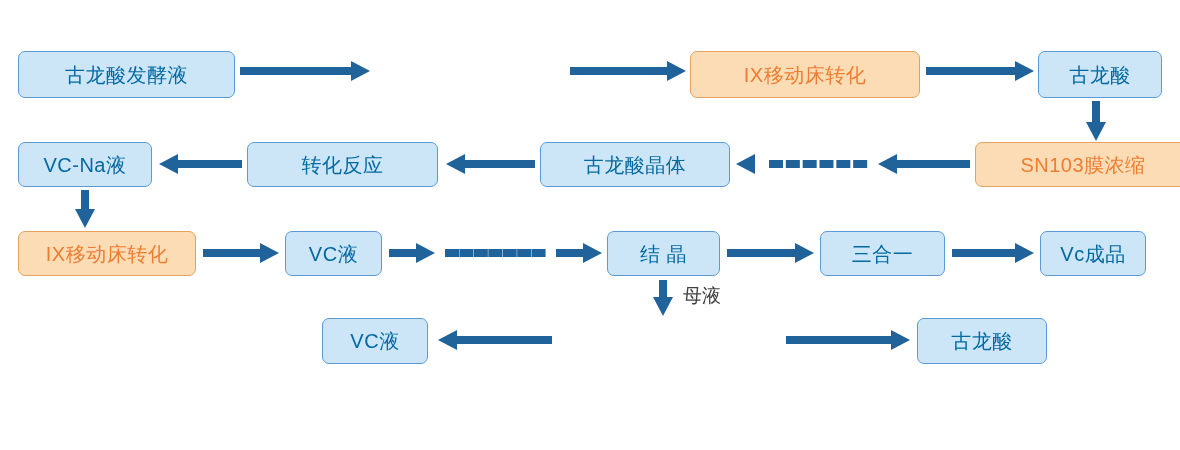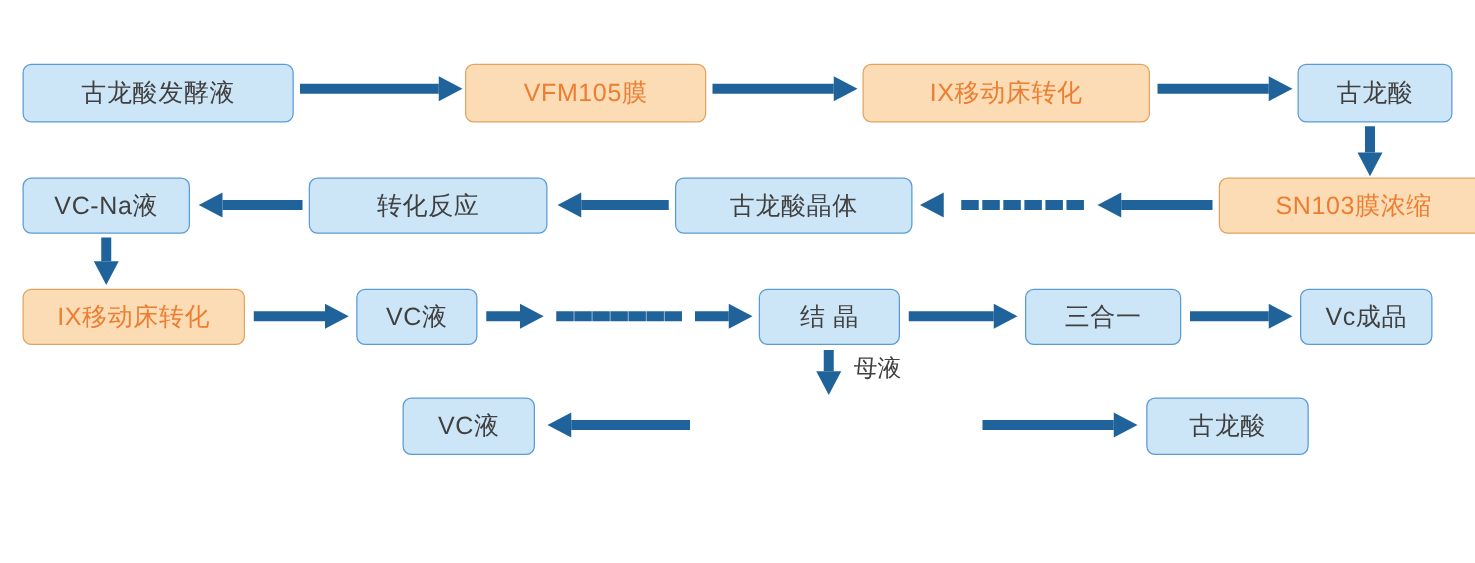--- a/index.html
+++ b/index.html
@@ -18,21 +18,21 @@
     display:flex;align-items:center;justify-content:center;
     border-radius:7px;
     font-size:20px;
     line-height:1;
     white-space:nowrap;
     letter-spacing:0.5px;
   }
   .node.blue{
     background:#cde6f7;
     border:1.4px solid #5b9bd5;
-    color:#404040;
+    color:#0369a1;
   }
   .node.orange{
     background:#fbdcb4;
     border:1.4px solid #e3a35f;
     color:#ed7d31;
   }
 
   
   .arrow{position:absolute;}
   .arrow svg{display:block;overflow:visible;}
@@ -44,21 +44,20 @@
     color:#404040;
     white-space:nowrap;
     line-height:1;
   }
 </style>
 </head>
 <body>
 
 <div id="canvas" style="background: rgb(255, 255, 255);">
     <div class="node blue" style="left: 18px; top: 51px; width: 217px; height: 47px;">古龙酸发酵液</div>
-    <div class="node orange" style="left: 372px; top: 51px; width: 193px; height: 47px;">VFM105膜</div>
     <div class="node orange" style="left: 690px; top: 51px; width: 230px; height: 47px;">IX移动床转化</div>
     <div class="node blue" style="left: 1038px; top: 51px; width: 124px; height: 47px;">古龙酸</div>
     <div class="node orange" style="left: 975px; top: 142px; width: 216px; height: 45px;">SN103膜浓缩</div>
     <div class="node blue" style="left: 540px; top: 142px; width: 190px; height: 45px;">古龙酸晶体</div>
     <div class="node blue" style="left: 247px; top: 142px; width: 191px; height: 45px;">转化反应</div>
     <div class="node blue" style="left: 18px; top: 142px; width: 134px; height: 45px;">VC-Na液</div>
     <div class="node orange" style="left: 18px; top: 231px; width: 178px; height: 45px;">IX移动床转化</div>
     <div class="node blue" style="left: 285px; top: 231px; width: 97px; height: 45px;">VC液</div>
     <div class="node blue" style="left: 820px; top: 231px; width: 125px; height: 45px;">三合一</div>
     <div class="node blue" style="left: 607px; top: 231px; width: 113px; height: 45px;">结  晶</div>

